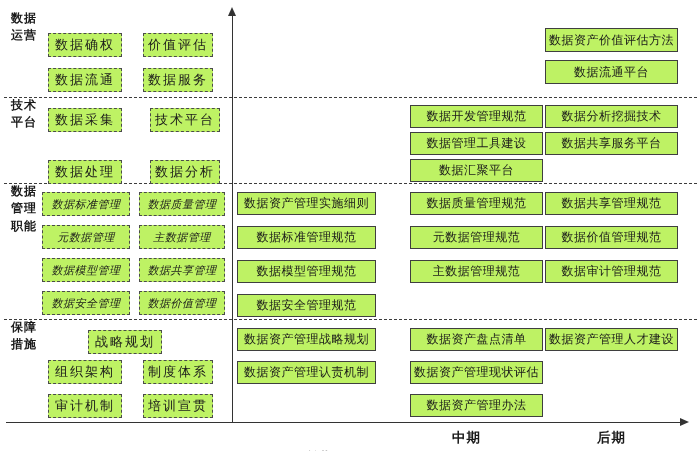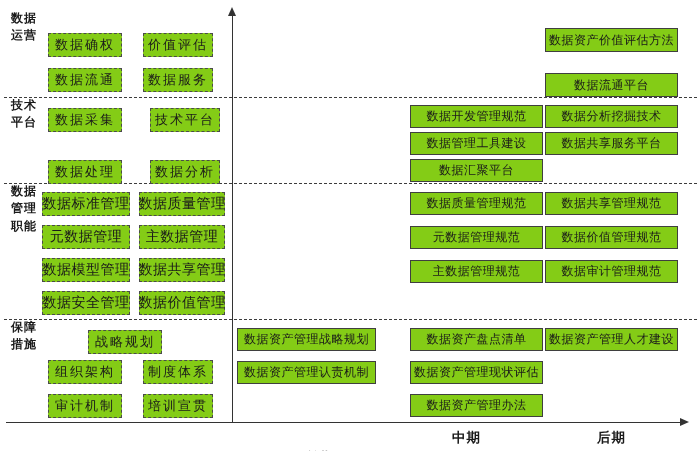--- a/index.html
+++ b/index.html
@@ -35,40 +35,40 @@
     display:flex;align-items:flex-start;justify-content:center;text-align:center;
     font-size:12px;font-weight:600;letter-spacing:1px;line-height:1.45;
     word-break:break-all;
   }
   .band-label span{display:block;width:30px;}
 
   
   .box{
     display:flex;align-items:center;justify-content:center;
     box-sizing:border-box;text-align:center;white-space:nowrap;
-    background:#84cc16;
+    background:#bef264;
   }
   .box-d{border:1px dashed #4b4b4b;font-size:13px;letter-spacing:2px;height:24px;}
-  .box-d.sm{font-size:14px;letter-spacing:0.5px;}
+  .box-d.sm{font-size:11px;letter-spacing:0.5px;font-style:italic;}
   .box-s{border:1px solid #3f3f3f;font-size:12px;letter-spacing:0.5px;height:23px;width:100%;}
 
   
   .grid-2{position:absolute;display:grid;}
   .band1 .grid-2{left:48px;top:23px;grid-template-columns:74px 70px;column-gap:21px;row-gap:11px;}
   .band2 .grid-2{left:48px;top:11px;grid-template-columns:74px 70px;column-gap:21px;row-gap:18px;gap:28px;}
   .band3 .grid-2{left:42px;top:9px;grid-template-columns:88px 86px;column-gap:9px;row-gap:9px;}
   .band4 .grid-2{left:48px;top:41px;grid-template-columns:74px 70px;column-gap:21px;row-gap:10px;}
   .band4 .solo-box{position:absolute;left:88px;top:11px;width:74px;}
 
   
   .col{position:absolute;top:0;display:flex;flex-direction:column;align-items:stretch;}
   .col-early{left:237px;width:139px;}
   .col-mid{left:410px;width:133px;}
   .col-late{left:545px;width:133px;}
-  .band1 .col{padding-top:18px;gap:21px;}
+  .band1 .col{padding-top:18px;gap:8px;}
   .band1 .box-s{height:24px;}
   .band2 .col{padding-top:8px;gap:4px;}
   .band3 .col{padding-top:9px;gap:11px;}
   .band4 .col{padding-top:9px;gap:10px;}
 
   
   .tick{position:absolute;top:429px;height:17px;text-align:center;font-size:13.5px;
     font-weight:600;letter-spacing:1px;}
   .tick-early{left:251px;width:139px;margin-top:20px;}
   .tick-mid{left:400px;width:133px;}
@@ -132,20 +132,26 @@
     <div class="grid-2">
       <div class="box box-d sm">数据标准管理</div>
       <div class="box box-d sm">数据质量管理</div>
       <div class="box box-d sm">元数据管理</div>
       <div class="box box-d sm">主数据管理</div>
       <div class="box box-d sm">数据模型管理</div>
       <div class="box box-d sm">数据共享管理</div>
       <div class="box box-d sm">数据安全管理</div>
       <div class="box box-d sm">数据价值管理</div>
     </div>
+    <div class="col col-early">
+      <div class="box box-s">数据资产管理实施细则</div>
+      <div class="box box-s">数据标准管理规范</div>
+      <div class="box box-s">数据模型管理规范</div>
+      <div class="box box-s">数据安全管理规范</div>
+    </div>
     <div class="col col-mid">
       <div class="box box-s">数据质量管理规范</div>
       <div class="box box-s">元数据管理规范</div>
       <div class="box box-s">主数据管理规范</div>
     </div>
     <div class="col col-late">
       <div class="box box-s">数据共享管理规范</div>
       <div class="box box-s">数据价值管理规范</div>
       <div class="box box-s">数据审计管理规范</div>
     </div>

